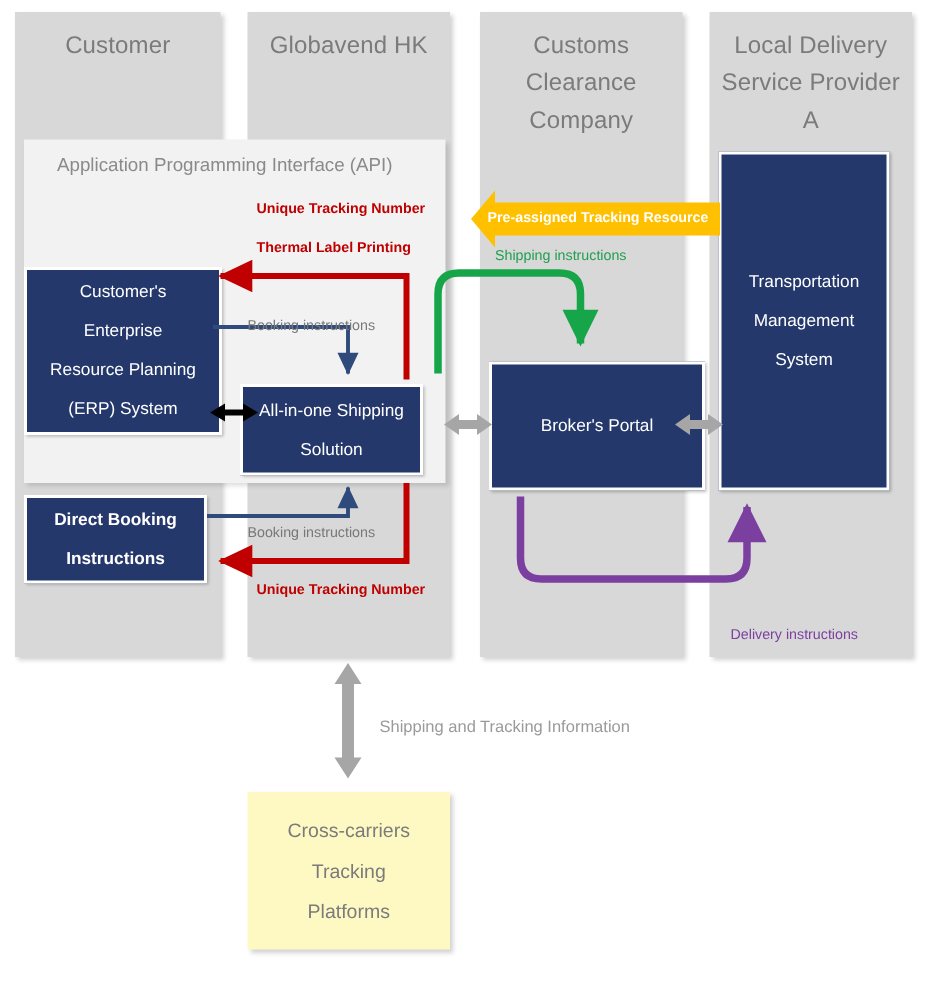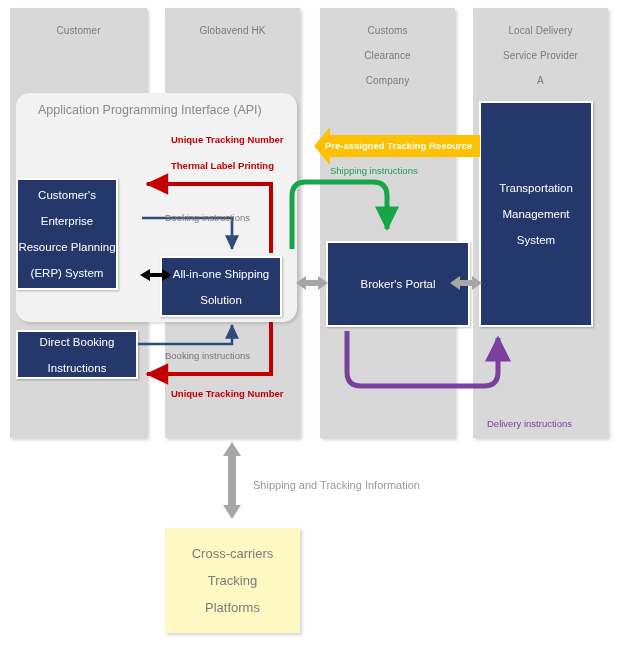--- a/index.html
+++ b/index.html
@@ -24,21 +24,21 @@
     box-shadow: 2px 2px 3px rgba(0,0,0,0.18);
     box-sizing: border-box;
   }
   .lane-title {
     position: absolute;
     left: 0;
     right: 0;
     top: 10px;
     text-align: center;
     color: #7b7b7b;
-    font-size: 10px;
+    font-size: 16px;
     line-height: 25px;
     letter-spacing: .1px;
   }
   
   .api-panel {
     position: absolute;
     background: #f2f2f2;
     box-shadow: 2px 2px 3px rgba(0,0,0,0.13);
     box-sizing: border-box;
   }
@@ -128,37 +128,37 @@
   </div>
 
   <div class="lane" style="left:473px; top:8px; width:135px; height:430px;">
     <div class="lane-title">
       <div>Local Delivery</div>
       <div>Service Provider</div>
       <div>A</div>
     </div>
   </div>
 
-  <div class="api-panel" style="left:16px; top:93px; width:281px; height:229px;border-radius:14px;">
+  <div class="api-panel" style="left:16px; top:93px; width:281px; height:229px;">
     <div class="api-title">Application Programming Interface (API)</div>
   </div>
 
-  <div class="navy-box" style="left:16px; top:178px; width:102px; height:112px;">
+  <div class="navy-box" style="left:16px; top:178px; width:132px; height:112px;">
     <span>Customer's</span>
     <span>Enterprise</span>
     <span>Resource Planning</span>
     <span>(ERP) System</span>
   </div>
 
   <div class="navy-box" style="left:160px; top:256px; width:122px; height:61px;">
     <span>All-in-one Shipping</span>
     <span>Solution</span>
   </div>
 
-  <div class="navy-box" style="left:16px; top:330px; width:122px; height:49px;">
+  <div class="navy-box" style="left:16px; top:330px; width:122px; height:59px;font-weight:bold;">
     <span>Direct Booking</span>
     <span>Instructions</span>
   </div>
 
   <div class="navy-box" style="left:326px; top:241px; width:144px; height:86px;">
     <span>Broker's Portal</span>
   </div>
 
   <div class="navy-box" style="left:479px; top:101px; width:114px; height:226px;">
     <span>Transportation</span>

